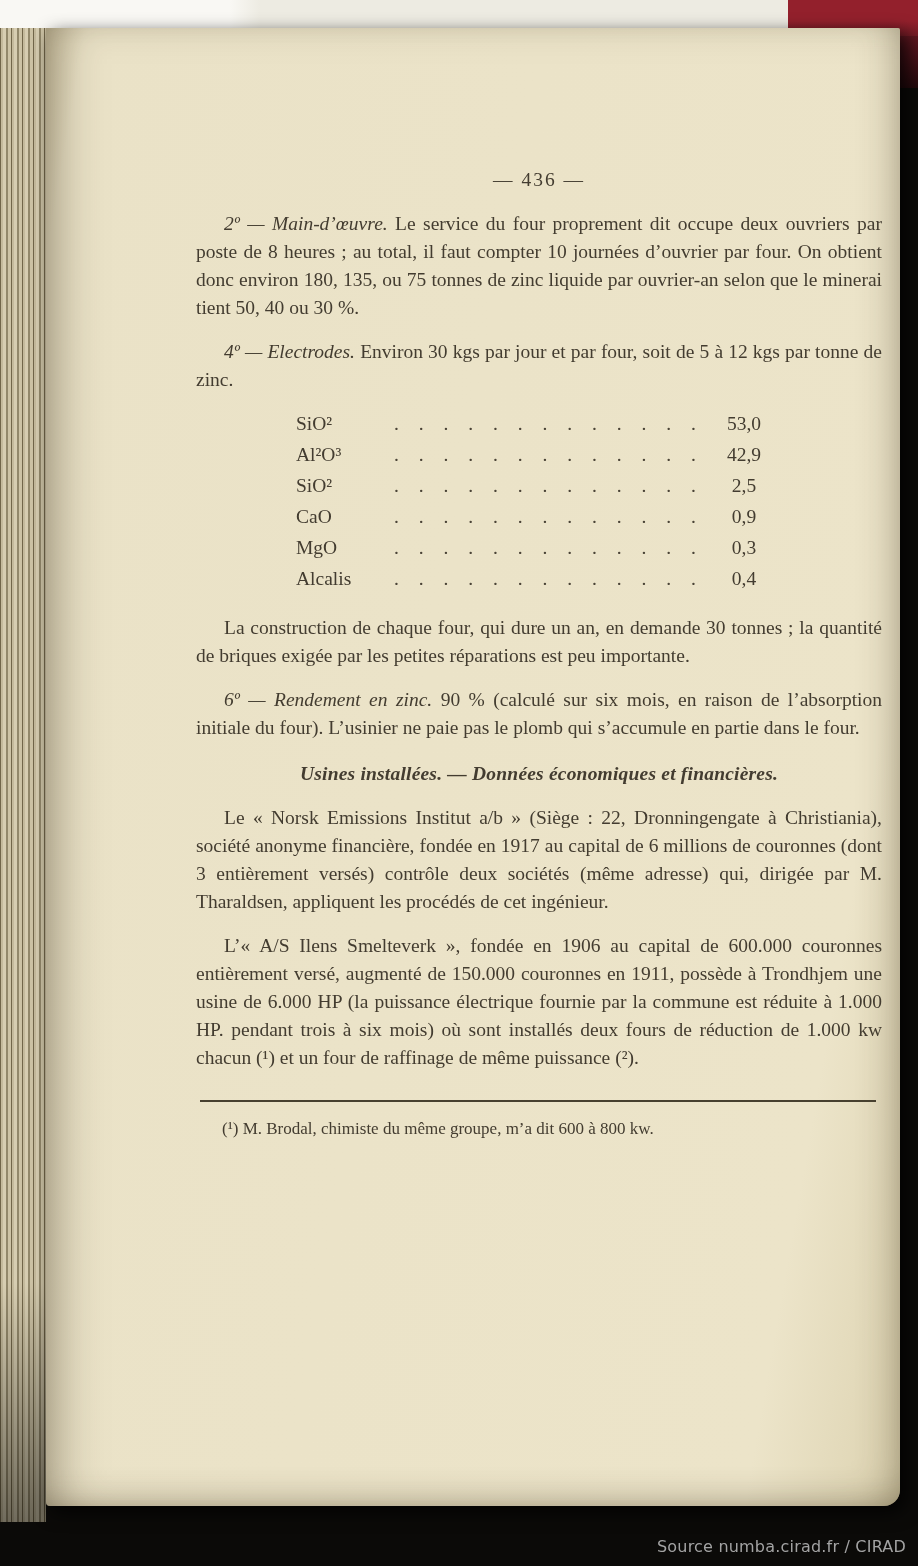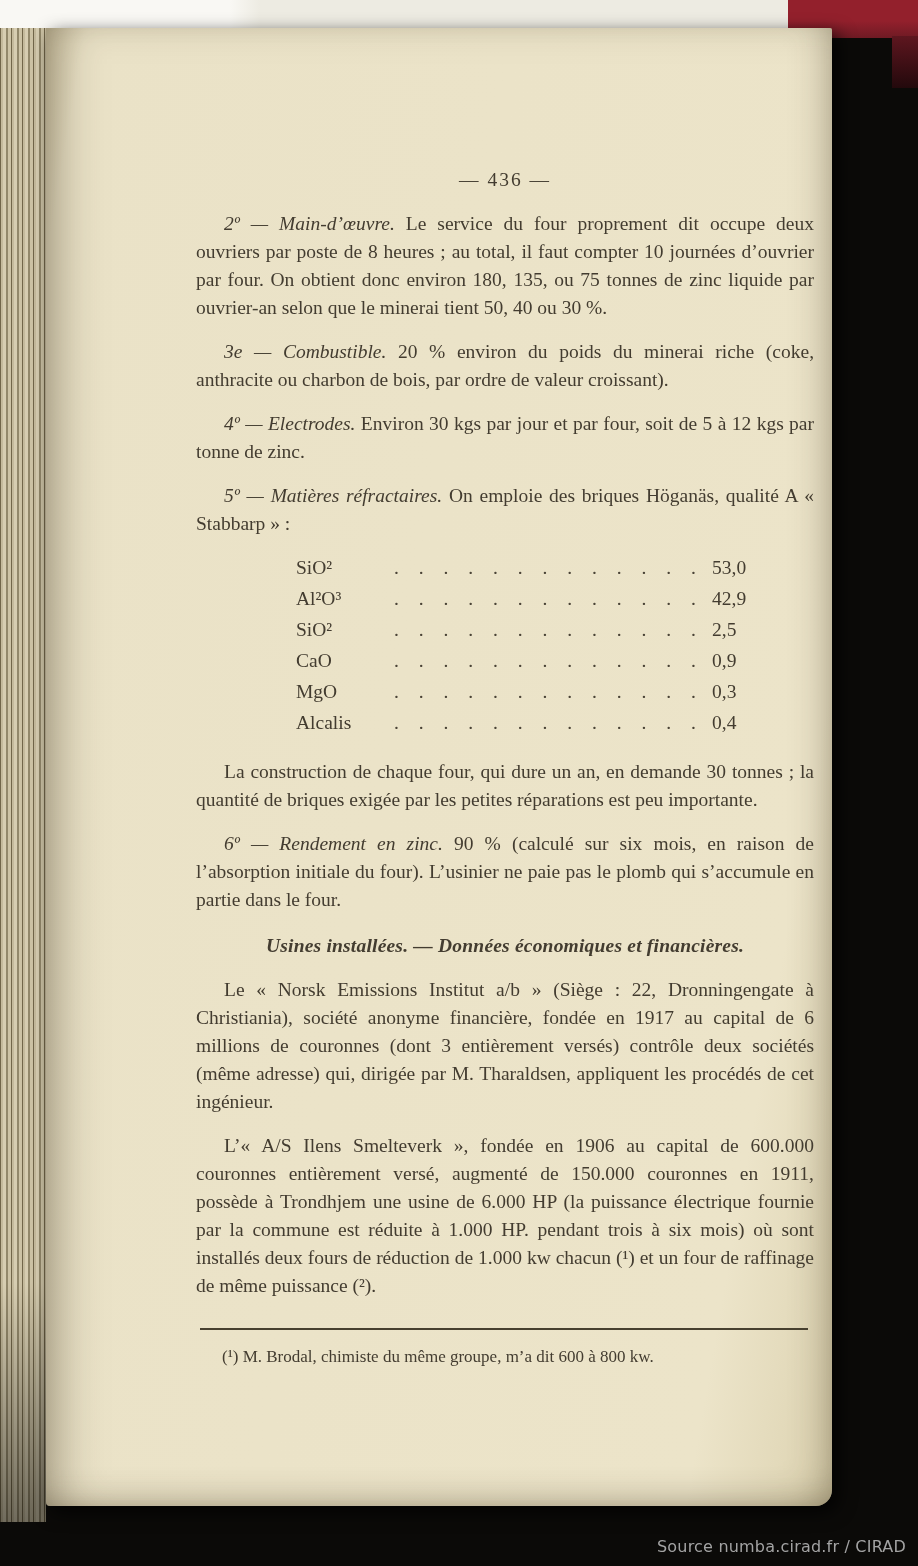--- a/index.html
+++ b/index.html
@@ -14,38 +14,38 @@
                 border-bottom-left-radius:8px;}
   .cover-corner-tail{position:absolute;right:0;top:36px;width:26px;height:52px;
                 background:linear-gradient(180deg,#5e161f,#23090c);}
   
   .page-edges{position:absolute;left:0;top:28px;width:46px;height:1494px;
       background:
         linear-gradient(180deg,rgba(0,0,0,.05) 0 84%,rgba(0,0,0,.5) 100%),
         repeating-linear-gradient(90deg,
           #786c4e 0 1px,#cfc4a4 1px 3px,#e2d8ba 3px 6px,#9a8f70 6px 8px,#d8cdae 8px 11px);}
   
-  .page{position:absolute;left:46px;top:28px;width:786px;height:1478px;
+  .page{position:absolute;left:46px;top:28px;width:854px;height:1478px;
         background:linear-gradient(100deg,#dcd2b2 0,#eae2c7 40px,#ece4c9 86%,#dcd2b0 100%);
         border-radius:0 2px 16px 4px;
         box-shadow:inset 30px 0 50px -24px rgba(60,48,25,.5),
                    inset -18px -12px 40px -18px rgba(60,48,25,.45),
                    6px 6px 18px rgba(0,0,0,.8);
         overflow:hidden;}
   .page-inner{padding:138px 18px 0 150px;color:#433c30;font-size:19.5px;line-height:28px;}
   .page-number{text-align:center;letter-spacing:2px;margin:0 0 16px 0;}
   p.para{margin:16px 0 14px 0;text-align:justify;text-indent:28px;}
   p.tight{margin-bottom:10px;}
   .lead-italic{font-style:italic;}
   .chem-table{width:480px;margin:12px 0 20px 100px;}
   .chem-row{display:flex;align-items:baseline;line-height:31px;}
   .chem-label{min-width:88px;white-space:nowrap;}
   .chem-dots{flex:1;overflow:hidden;white-space:nowrap;word-spacing:15px;
              padding:0 10px;color:#4a4336;}
-  .chem-value{width:64px;text-align:left;font-family:Liberation Serif, serif;}
+  .chem-value{width:64px;text-align:center;font-family:Liberation Serif, serif;}
   .section-heading{font-weight:bold;font-style:italic;text-align:center;
                    margin:18px 0 14px 0;letter-spacing:.2px;}
   .footnote-rule{border:none;border-top:2px solid #47402f;margin:28px 6px 14px 4px;}
   p.footnote{margin:0 0 2px 0;font-size:17px;line-height:25px;text-align:justify;
              text-indent:26px;}
   .source-caption{position:absolute;right:12px;bottom:10px;color:#a3a3a3;
                   font-family:"DejaVu Sans","Liberation Sans",sans-serif;
                   font-size:16px;letter-spacing:.2px;}
 </style>
 </head>
@@ -59,28 +59,24 @@
   <div class="page-edges"></div>
 
   <div class="page">
     <div class="page-inner">
 
       <div class="page-number">— 436 —</div>
 
       <p class="para"><span class="lead-italic">2º — </span><span class="lead-italic">Main-d’œuvre.</span>
         <span>Le service du four proprement dit occupe deux ouvriers par poste de 8 heures ; au total, il faut compter 10 journées d’ouvrier par four. On obtient donc environ 180, 135, ou 75 tonnes de zinc liquide par ouvrier-an selon que le minerai tient 50, 40 ou 30 %.</span></p>
 
-      <p class="para"><span class="lead-italic">3e — </span><span class="lead-italic">Combustible.</span>
-        <span>20 % environ du poids du minerai riche (coke, anthracite ou charbon de bois, par ordre de valeur croissant).</span></p>
 
       <p class="para"><span class="lead-italic">4º — </span><span class="lead-italic">Electrodes.</span>
         <span>Environ 30 kgs par jour et par four, soit de 5 à 12 kgs par tonne de zinc.</span></p>
 
-      <p class="para"><span class="lead-italic">5º — </span><span class="lead-italic">Matières réfractaires.</span>
-        <span>On emploie des briques Höganäs, qualité A « Stabbarp » :</span></p>
 
       <div class="chem-table">
         <div class="chem-row">
           <span class="chem-label">SiO²</span>
           <span class="chem-dots">. . . . . . . . . . . . . . . . . . . . . . . .</span>
           <span class="chem-value">53,0</span>
         </div>
         <div class="chem-row">
           <span class="chem-label">Al²O³</span>
           <span class="chem-dots">. . . . . . . . . . . . . . . . . . . . . . . .</span>

